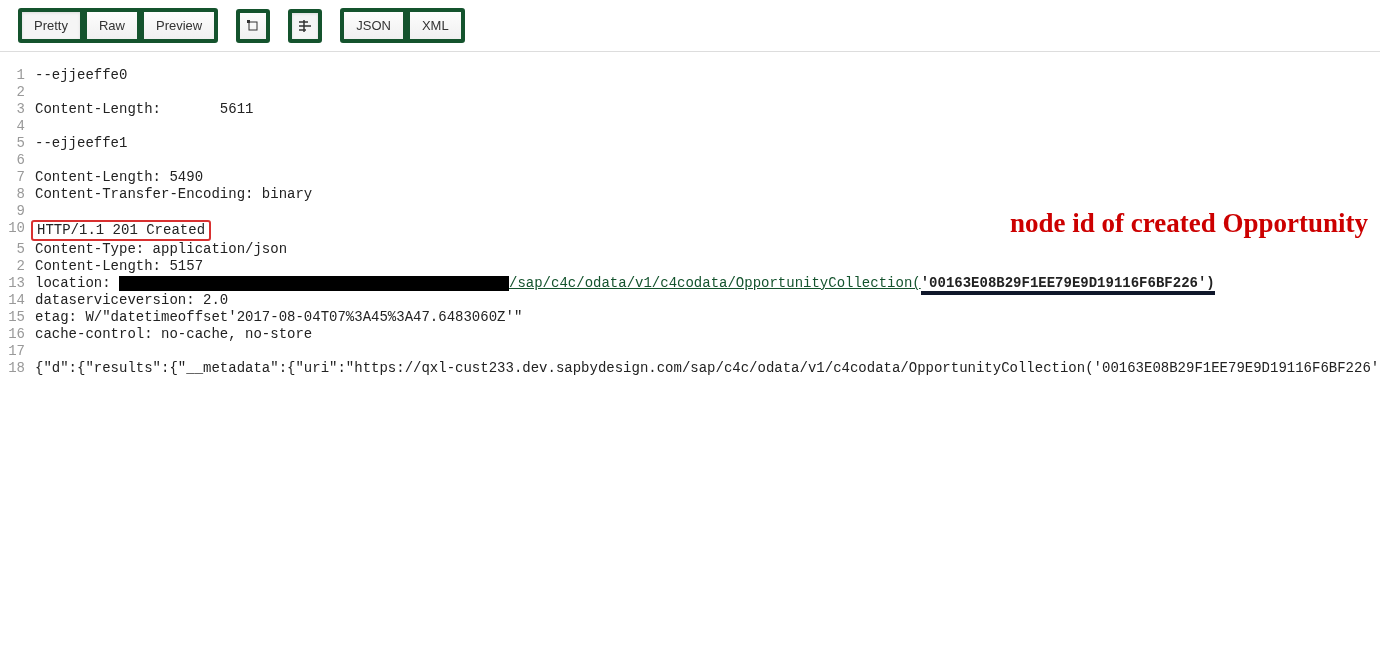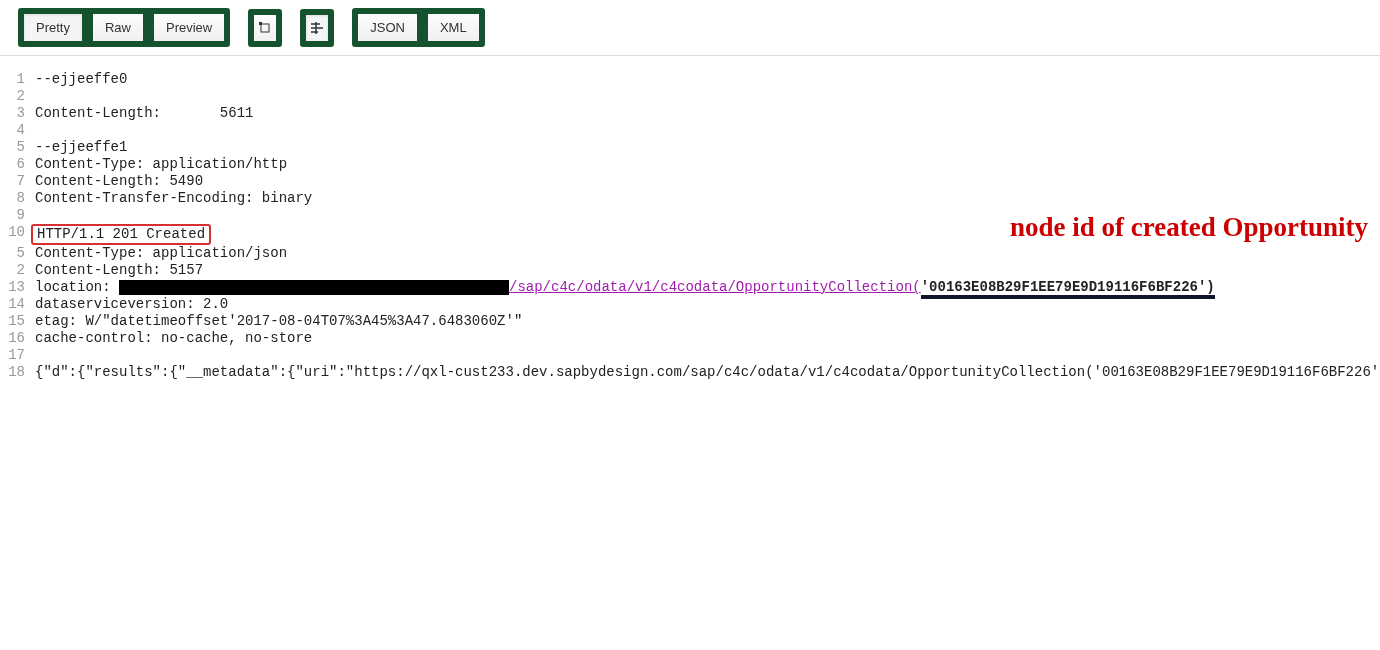--- a/index.html
+++ b/index.html
@@ -20,21 +20,21 @@
       align-items: center;
       gap: 0;
       padding: 8px 18px;
       border-bottom: 1px solid #ddd;
     }
     .btn-group {
       display: flex;
       margin-right: 18px;
     }
     .btn {
-      border: 6px solid #14532d;
+      border: 4px solid #14532d;
       background: linear-gradient(#fdfdfd, #f0f0f0);
       color: #333;
       padding: 6px 12px;
       font-size: 13px;
       cursor: pointer;
       margin-left: -1px;
       text-align: right;
     }
     .btn:first-child {
       margin-left: 0;
@@ -108,21 +108,21 @@
       margin-left: -4px;
     }
     .redacted {
       display: inline-block;
       background: #000;
       width: 390px;
       height: 15px;
       vertical-align: middle;
     }
     .url-link {
-      color: #a21caf;
+      color: #14532d;
       text-decoration: underline;
     }
     .underline-red {
       border-bottom: 4px solid #0f172a;
       font-weight: bold;
     }
   </style>
 </head>
 <body>
 
@@ -177,21 +177,20 @@
   <div class="line">
       <span class="line-num">4</span>
       <span class="line-content"></span>
     </div>
   <div class="line">
       <span class="line-num">5</span>
       <span class="line-content">--ejjeeffe1</span>
     </div>
   <div class="line">
       <span class="line-num">6</span>
-      <span class="line-content">Content-Type: application/http</span>
     </div>
   <div class="line">
       <span class="line-num">7</span>
       <span class="line-content">Content-Length: 5490</span>
     </div>
   <div class="line">
       <span class="line-num">8</span>
       <span class="line-content">Content-Transfer-Encoding: binary</span>
     </div>
   <div class="line">

